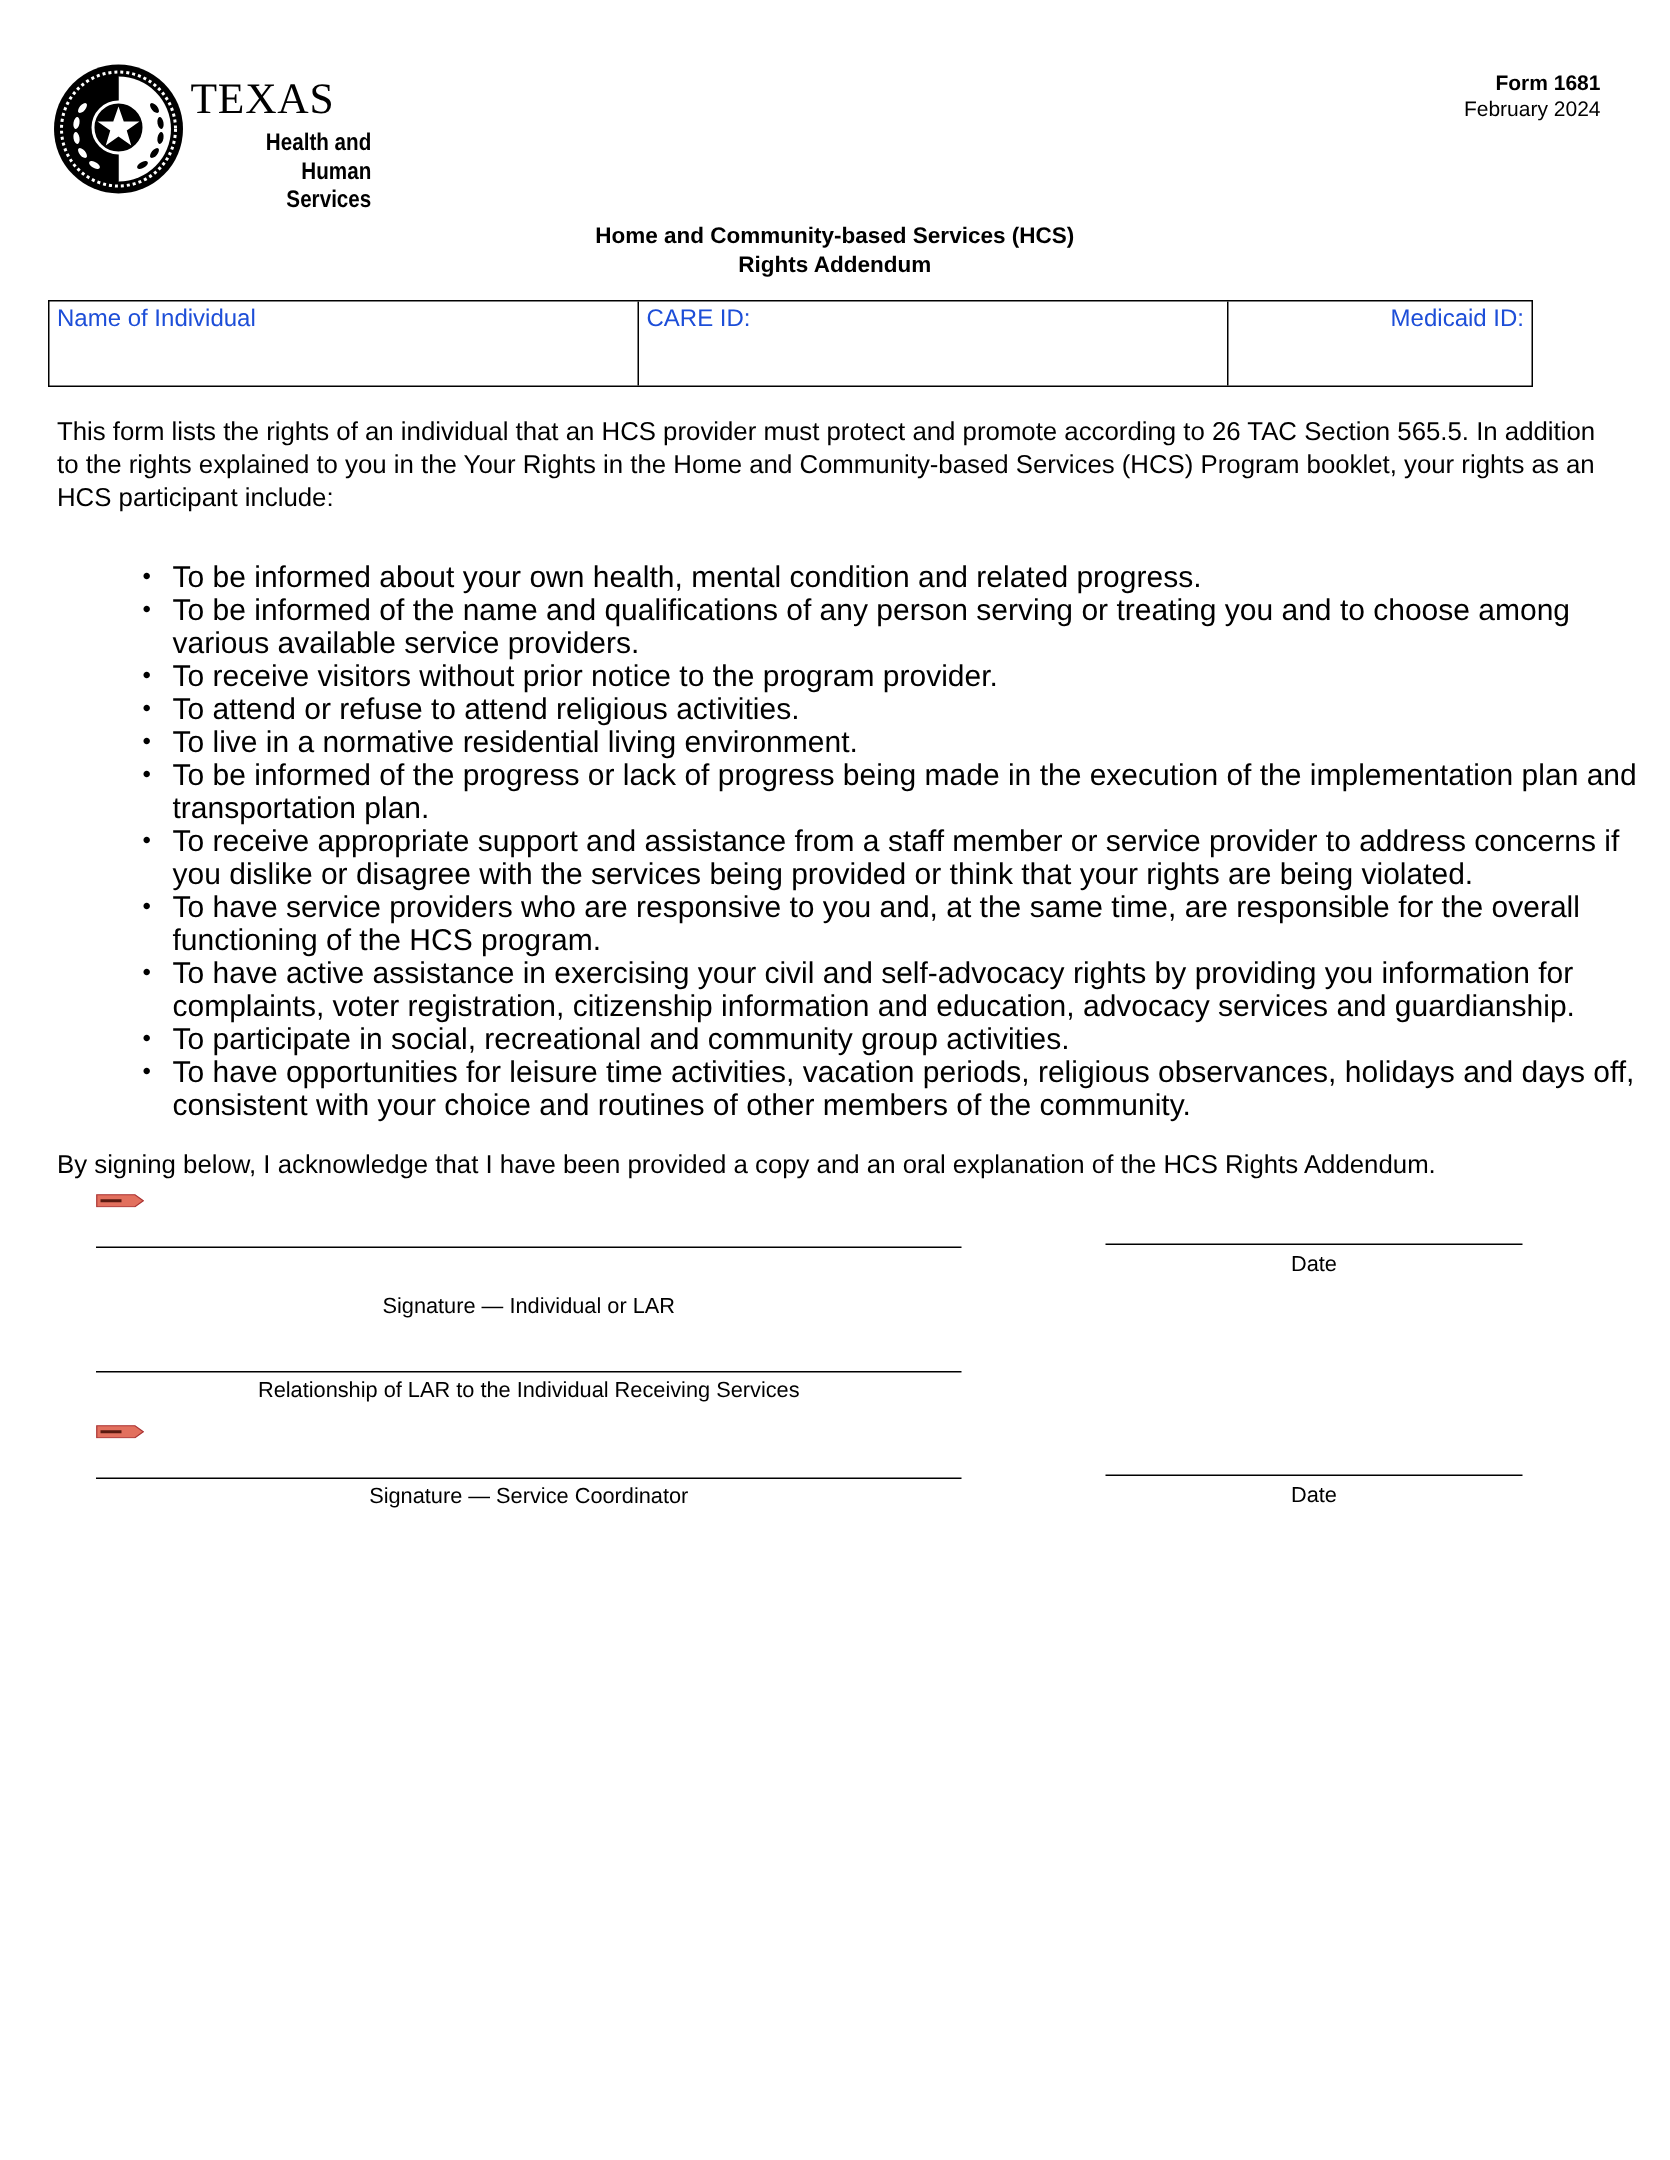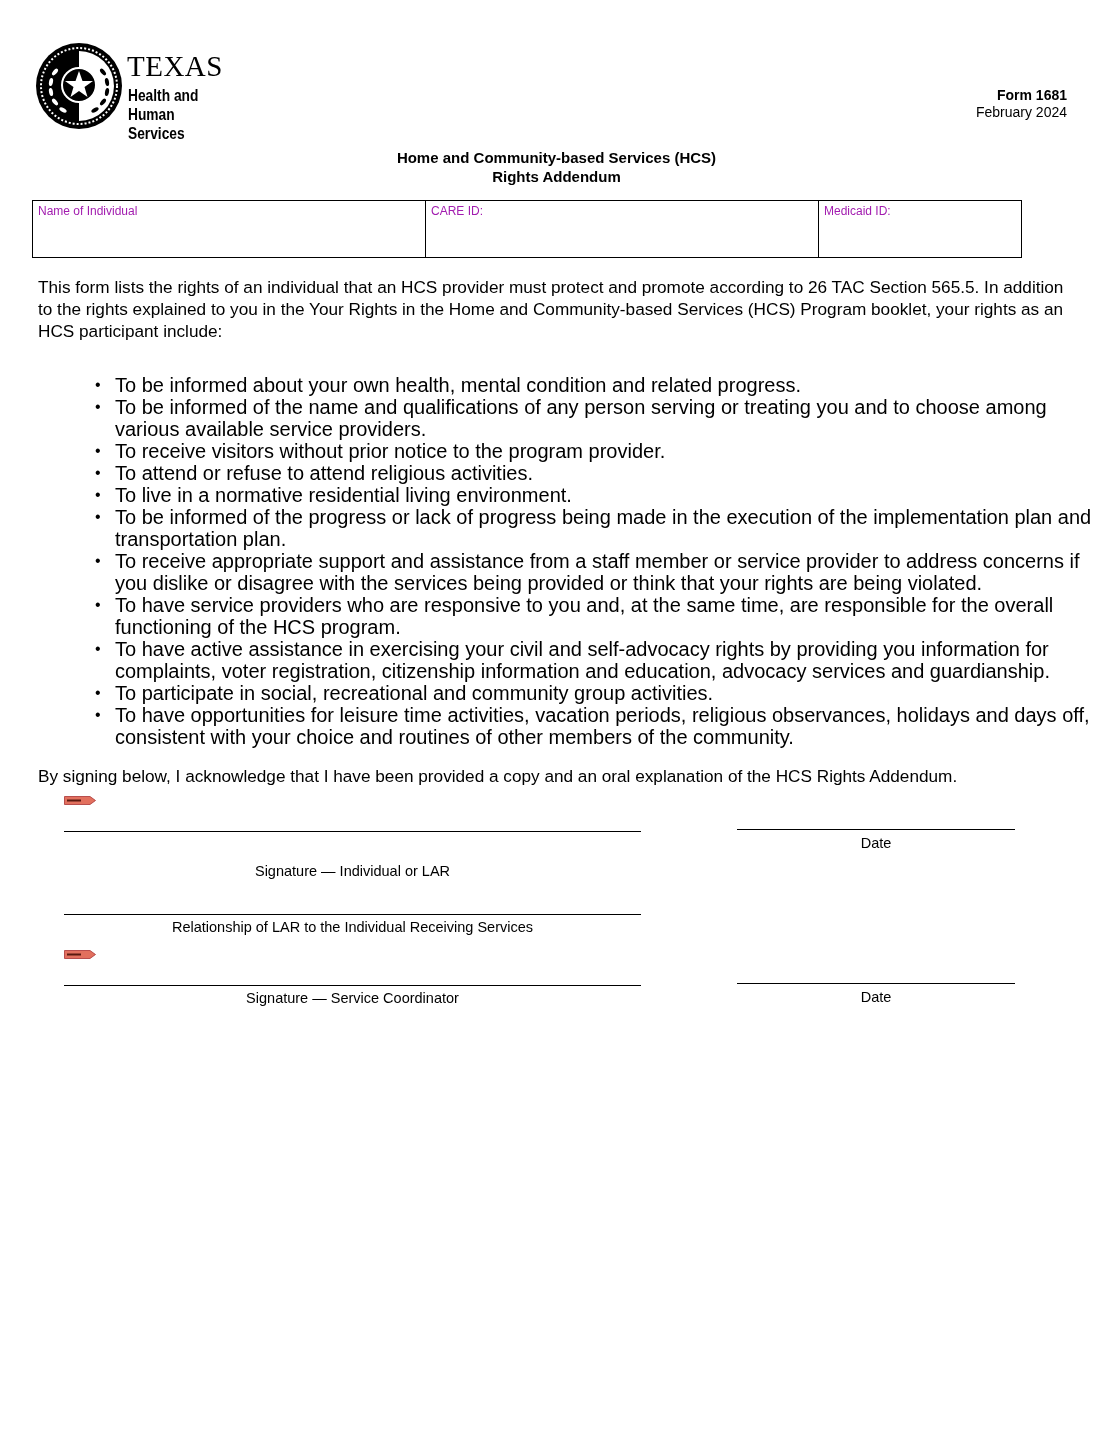--- a/index.html
+++ b/index.html
@@ -1,32 +1,32 @@
 <!DOCTYPE html>
 <html><head>
 <meta charset="utf-8">
 <style>
   html, body { margin:0; padding:0; background:#ffffff; }
   body { width:1113px; height:1440px; position:relative; font-family:"Liberation Sans", sans-serif; color:#000; overflow:hidden; }
   .abs { position:absolute; }
   
-  .logo { left:35px; top:42px; width:232px; height:90px; }
+  .logo { left:35px; top:42px; width:232px; height:90px;text-align:right; }
   .seal { position:absolute; left:0; top:0; width:88px; height:88px; }
   .logo-texas { position:absolute; left:92px; top:10px; font-family:"Liberation Serif", serif; font-size:29px; letter-spacing:0.5px; line-height:1; }
   .logo-hhs { position:absolute; left:93px; top:44px; font-family:"Liberation Sans", sans-serif; font-weight:bold; font-size:16px; line-height:19px; transform:scaleX(0.86); transform-origin:left top; }
   
-  .formid { right:46px; top:47px; text-align:right; font-size:14px; line-height:17px;margin-top:40px; }
+  .formid { right:46px; top:47px; text-align:right; font-size:14px; line-height:17px; }
   .formid .num { font-weight:bold; }
   
   .title { left:0; width:1113px; top:148px; text-align:center; font-weight:bold; font-size:15px; line-height:19px; }
   
   .idtable { left:32px; top:200px; width:990px; height:58px; border:1.5px solid #000; display:flex; box-sizing:border-box; }
-  .idcell { box-sizing:border-box; padding:3px 5px; font-size:12px; color:#a21caf; border-right:1.3px solid #000; }
+  .idcell { box-sizing:border-box; padding:3px 5px; font-size:16px; color:#1d4ed8; border-right:1.3px solid #000; }
   .idcell:last-child { border-right:none; }
-  .c1 { width:393px; } .c2 { width:393px; } .c3 { flex:1; }
+  .c1 { width:393px; } .c2 { width:393px; } .c3 { flex:1;text-align:right; }
   
   .intro { left:38px; top:276px; width:1040px; font-size:17.2px; line-height:22px; }
   
   .rights { left:80px; top:362px; width:1010px; margin:12px; padding:0; list-style:none; font-size:20px; line-height:22px; }
   .rights li { position:relative; padding-left:23px; }
   .rights li::before { content:"\2022"; position:absolute; left:3px; top:0; font-size:16px; }
   
   .ack { left:38px; top:765px; font-size:17.2px; line-height:22px; white-space:nowrap; }
   
   .flag { width:32px; height:9px; }

